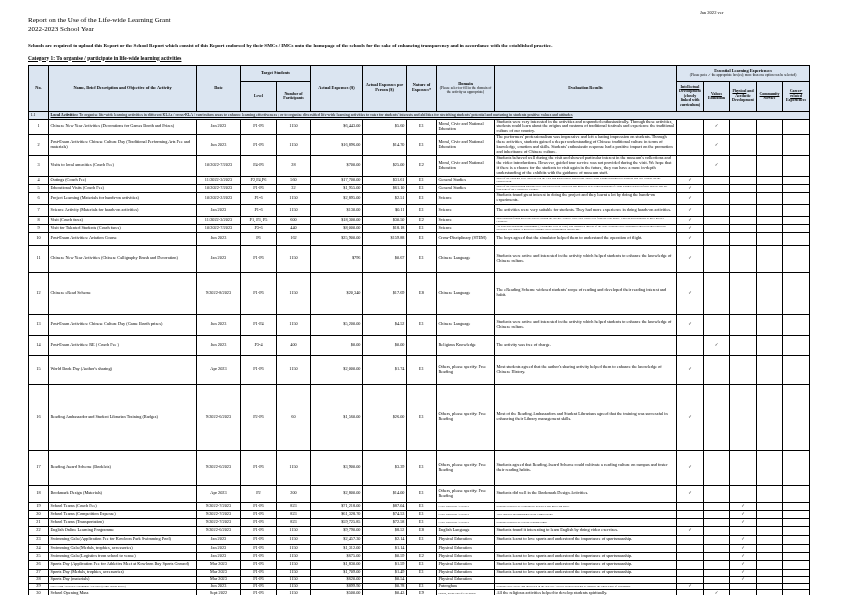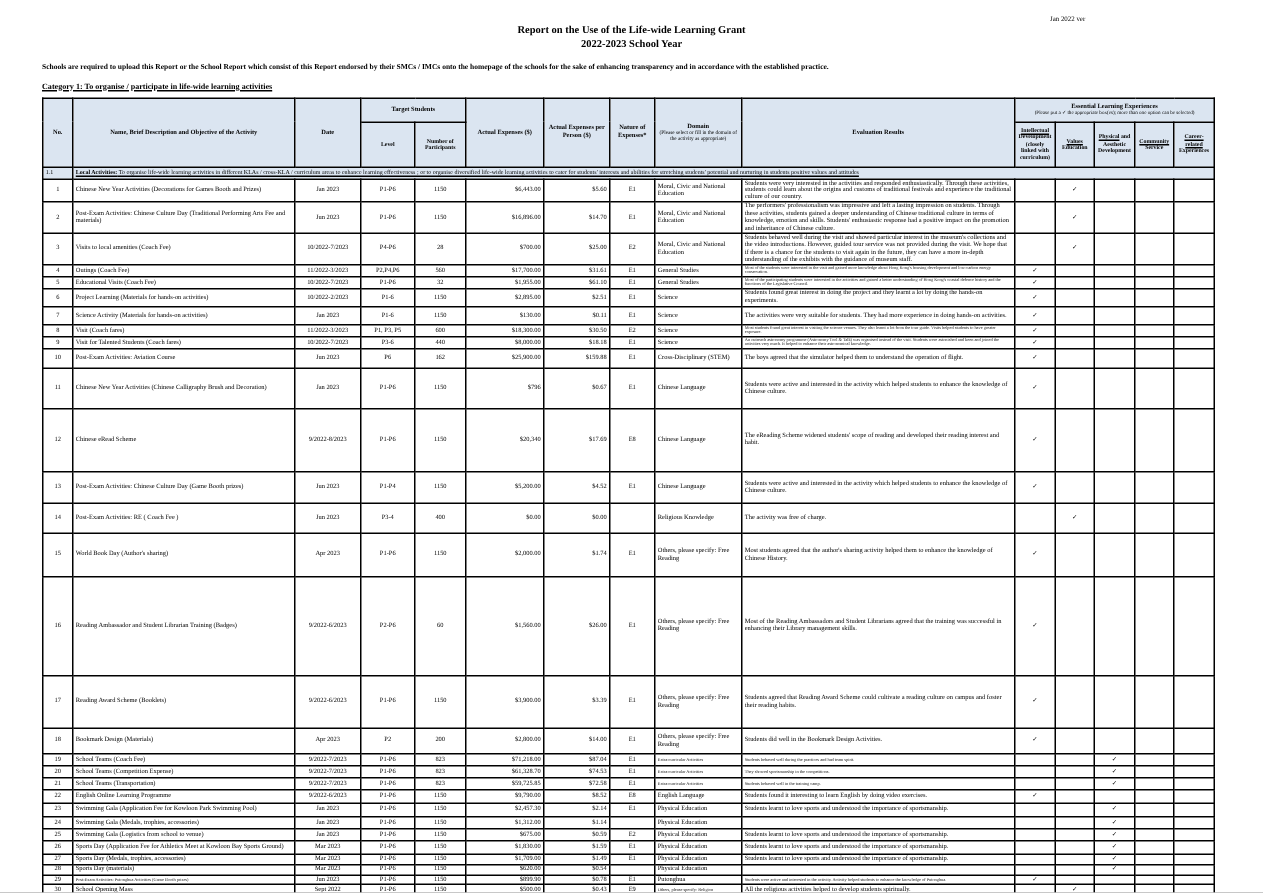--- a/index.html
+++ b/index.html
@@ -1,20 +1,20 @@
 <!DOCTYPE html>
 <html><head>
 <meta charset="utf-8">
 <style>
   html,body{margin:0;padding:0;background:#9e9e9e;}
   .page{width:842px;height:595px;background:#ffffff;position:relative;overflow:hidden;
         font-family:"Liberation Serif", serif;color:#000;}
   .version-note{position:absolute;left:700px;top:10px;font-size:4.6px;}
   .content{padding:16px 28px 0 28px;}
-  .title{ text-align:center;font-weight:bold;font-size:7px;line-height:1.25;}
+  .title{ text-align:left;font-weight:normal;font-size:7px;line-height:1.25;}
   .intro{margin-top:9px;font-weight:bold;font-size:5px;}
   .category{margin-top:7px;font-weight:bold;font-size:5.4px;text-decoration:underline;}
   table.grant{border-collapse:collapse;table-layout:fixed;width:781px;margin-top:4px;}
   table.grant th, table.grant td{border:0.5px solid #000;padding:0 1.5px;overflow:hidden;
         vertical-align:middle;font-size:4.3px;line-height:1.15;word-wrap:break-word;}
   thead th{background:#dbe5f1;font-weight:bold;text-align:center;font-size:4.4px;}
   thead .sub th{font-size:3.9px;font-weight:bold;}
   .ele-note{font-weight:normal;font-size:3.4px;display:block;}
   .domain-note{font-weight:normal;font-size:3.5px;display:block;}
   .u{text-decoration:underline;}

